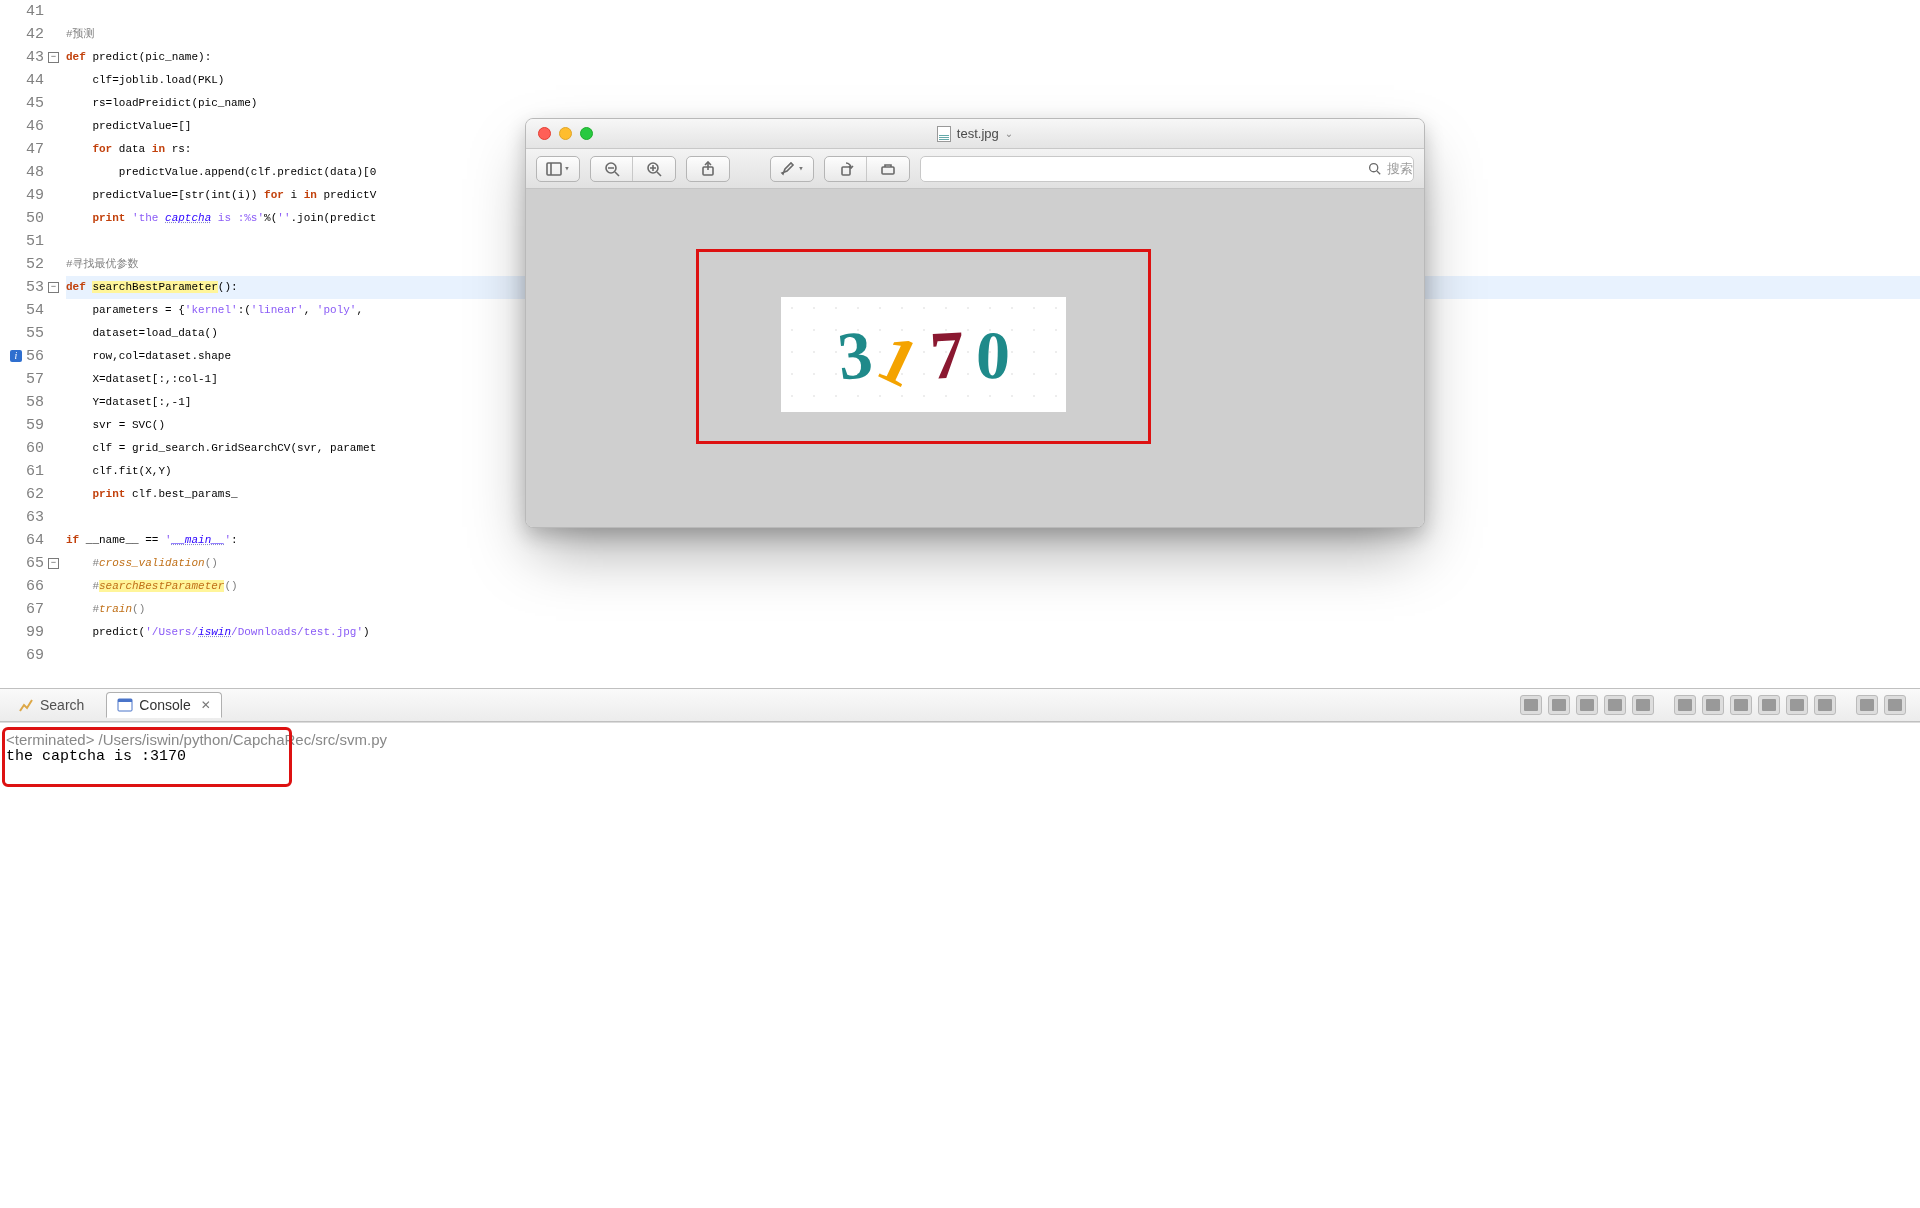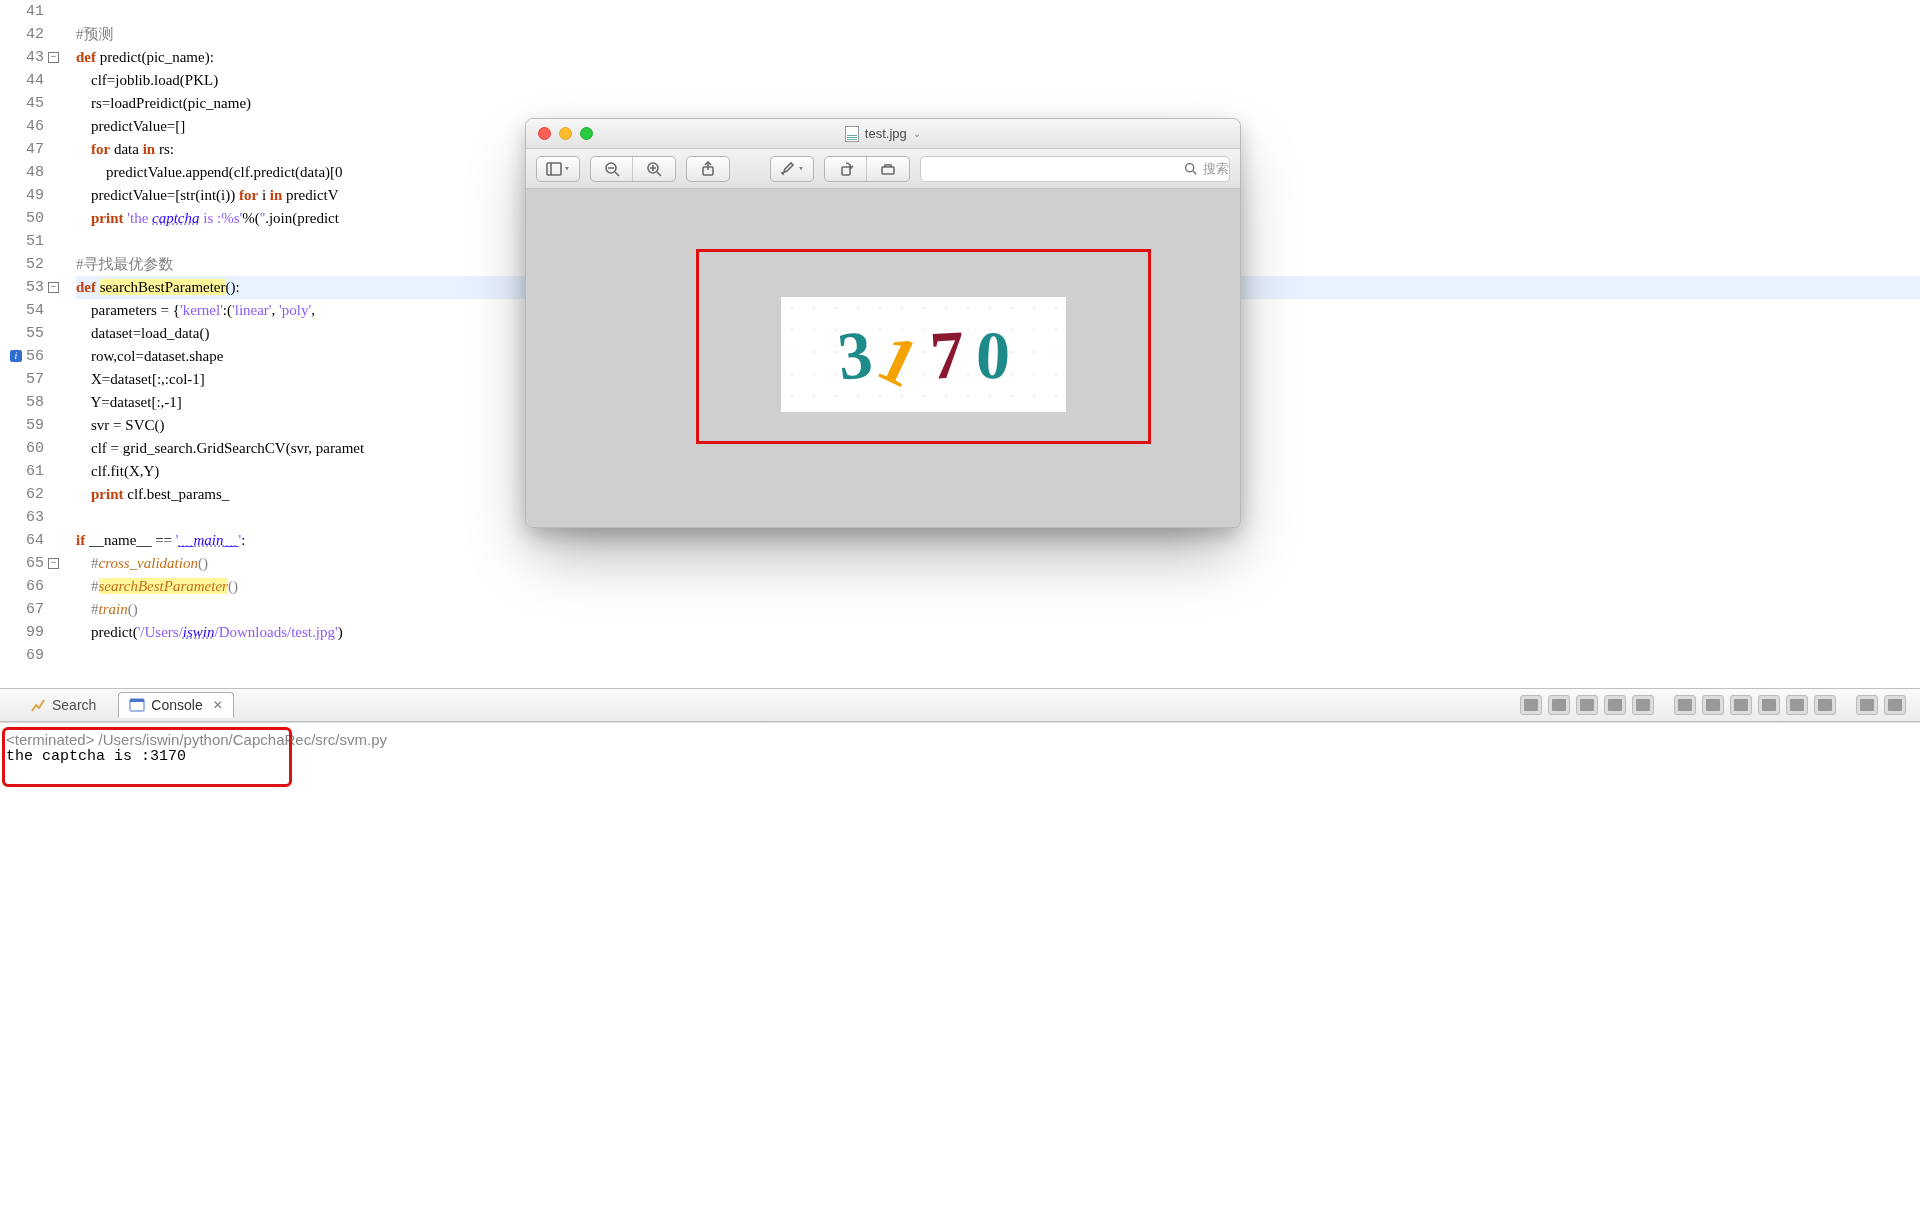--- a/index.html
+++ b/index.html
@@ -5,48 +5,48 @@
 * { margin: 0; padding: 0; box-sizing: border-box; }
 body { font-family: Menlo, Monaco, "Courier New", monospace; font-size: 16px; background: #fff; overflow: hidden; width: 1920px; height: 1208px; position: relative; }
 
 
 .editor { position: absolute; left: 0; top: 0; right: 0; height: 680px; background: #fff; }
 .gutter { position: absolute; left: 0; top: 0; width: 48px; background: #fff; text-align: right; color: #808080; font-size: 15px; line-height: 23px; padding-right: 4px; user-select: none; }
 .gutter .ln { height: 23px; }
 .fold-col { position: absolute; left: 48px; top: 0; width: 14px; }
 .fold-mark { position: absolute; width: 11px; height: 11px; border: 1px solid #7a7a7a; background: #fff; font-size: 9px; line-height: 9px; text-align: center; color: #555; }
 .info-mark { position: absolute; left: -38px; width: 12px; height: 12px; background: #2f6fcf; color:#fff; font-size:10px; border-radius:2px; text-align:center; line-height:12px; font-style:italic; font-family:Georgia,serif;}
-.code { position: absolute; left: 76px; top: 0; right: 0; font-size: 15px; line-height: 23px; white-space: pre; font-family: Liberation Serif, serif; }
+.code { position: absolute; left: 66px; top: 0; right: 0; font-size: 11px; line-height: 23px; white-space: pre; }
 .code .row { height: 23px; }
 .kw { color: #c2410c; font-weight: bold; }          
 .str { color: #8b5cf6; }                             
 .straux { color: #2a00ff; font-style: italic; text-decoration: underline dotted #8888cc; }
 .cmt { color: #808080; }                             
 .cmtstr { color: #c07018; font-style: italic; }      
 .fn  { color: #000; }
 .hl  { background: #fff59a; text-align: right; }                        
 .row.cursor { background: #e8f2fe; width: 100%; }
 
 
-.tabs-bar { position: absolute; left: 0; top: 688px; right: 0; height: 34px; border-top: 1px solid #c0c0c0; border-bottom: 1px solid #c0c0c0; background: linear-gradient(#fafafa,#ececec); display:flex; align-items:center; padding-left:20px; gap:12px; }
+.tabs-bar { position: absolute; left: 0; top: 688px; right: 0; height: 34px; border-top: 1px solid #c0c0c0; border-bottom: 1px solid #c0c0c0; background: linear-gradient(#fafafa,#ececec); display:flex; align-items:center; padding-left:8px; gap:12px; }
 .tab { display:flex; align-items:center; gap:6px; padding:4px 10px; border-radius:4px 4px 0 0; font-size:14px; font-family:-apple-system,Helvetica,Arial,sans-serif; color:#333;}
 .tab.inactive { opacity:.85; }
 .tab.active { background:#fff; border:1px solid #b0b0b0; border-bottom:1px solid #fff; }
 .tab .ic { width:16px; height:16px; display:inline-block; }
 .tab .close { margin-left:4px; color:#777; font-size:12px;}
 .toolbar-icons { margin-left:auto; display:flex; gap:6px; padding-right:14px; }
 .toolbar-icons .tbtn { width:22px; height:20px; background:#ddd; border:1px solid #bbb; border-radius:3px; position:relative;}
 .toolbar-icons .tbtn::after{content:"";position:absolute;inset:3px;background:#999;border-radius:1px;}
 .console-area { position:absolute; left:0; top:722px; right:0; bottom:0; background:#fff; border-top:1px solid #dcdcdc; font-size:15px; padding:8px 8px 8px 6px; }
 .console-area .term { color:#888; font-family:-apple-system,Helvetica,Arial,sans-serif; }
 .console-area .out { color:#000; }
 .red-box-console { position:absolute; left:2px; top:727px; width:290px; height:60px; border:3px solid #d11; border-radius:6px; pointer-events:none; }
 
 
-.preview { position:absolute; left:525px; top:118px; width:716px; height:410px; border:1px solid #b9b9b9; border-radius:8px; background:#ececec; box-shadow: 0 30px 60px -10px rgba(0,0,0,.35), 0 8px 20px rgba(0,0,0,.2); overflow:hidden; }
+.preview { position:absolute; left:525px; top:118px; width:900px; height:410px; border:1px solid #b9b9b9; border-radius:8px; background:#ececec; box-shadow: 0 30px 60px -10px rgba(0,0,0,.35), 0 8px 20px rgba(0,0,0,.2); overflow:hidden; }
 .titlebar { height:30px; background:linear-gradient(#f7f7f7,#e4e4e4); border-bottom:1px solid #c8c8c8; display:flex; align-items:center; position:relative; }
 .traffic { display:flex; gap:8px; margin-left:12px; }
 .dot{width:13px;height:13px;border-radius:50%;}
 .dot.r{background:#ff5f57;border:1px solid #e33e32;}
 .dot.y{background:#ffbd2e;border:1px solid #e0a528;}
 .dot.g{background:#28c940;border:1px solid #1dad2b;}
 .title-center{position:absolute;left:0;right:0;text-align:center;font:13px -apple-system,Helvetica;color:#4a4a4a;display:flex;align-items:center;justify-content:center;gap:6px;}
 .title-center .docico{width:14px;height:16px;background:#fff;border:1px solid #999;position:relative;}
 .title-center .docico::after{content:"";position:absolute;bottom:1px;left:1px;right:1px;height:5px;background:repeating-linear-gradient(#6aa 0 1px,transparent 1px 2px);}
 .title-center .chev{color:#888;font-size:10px;}

